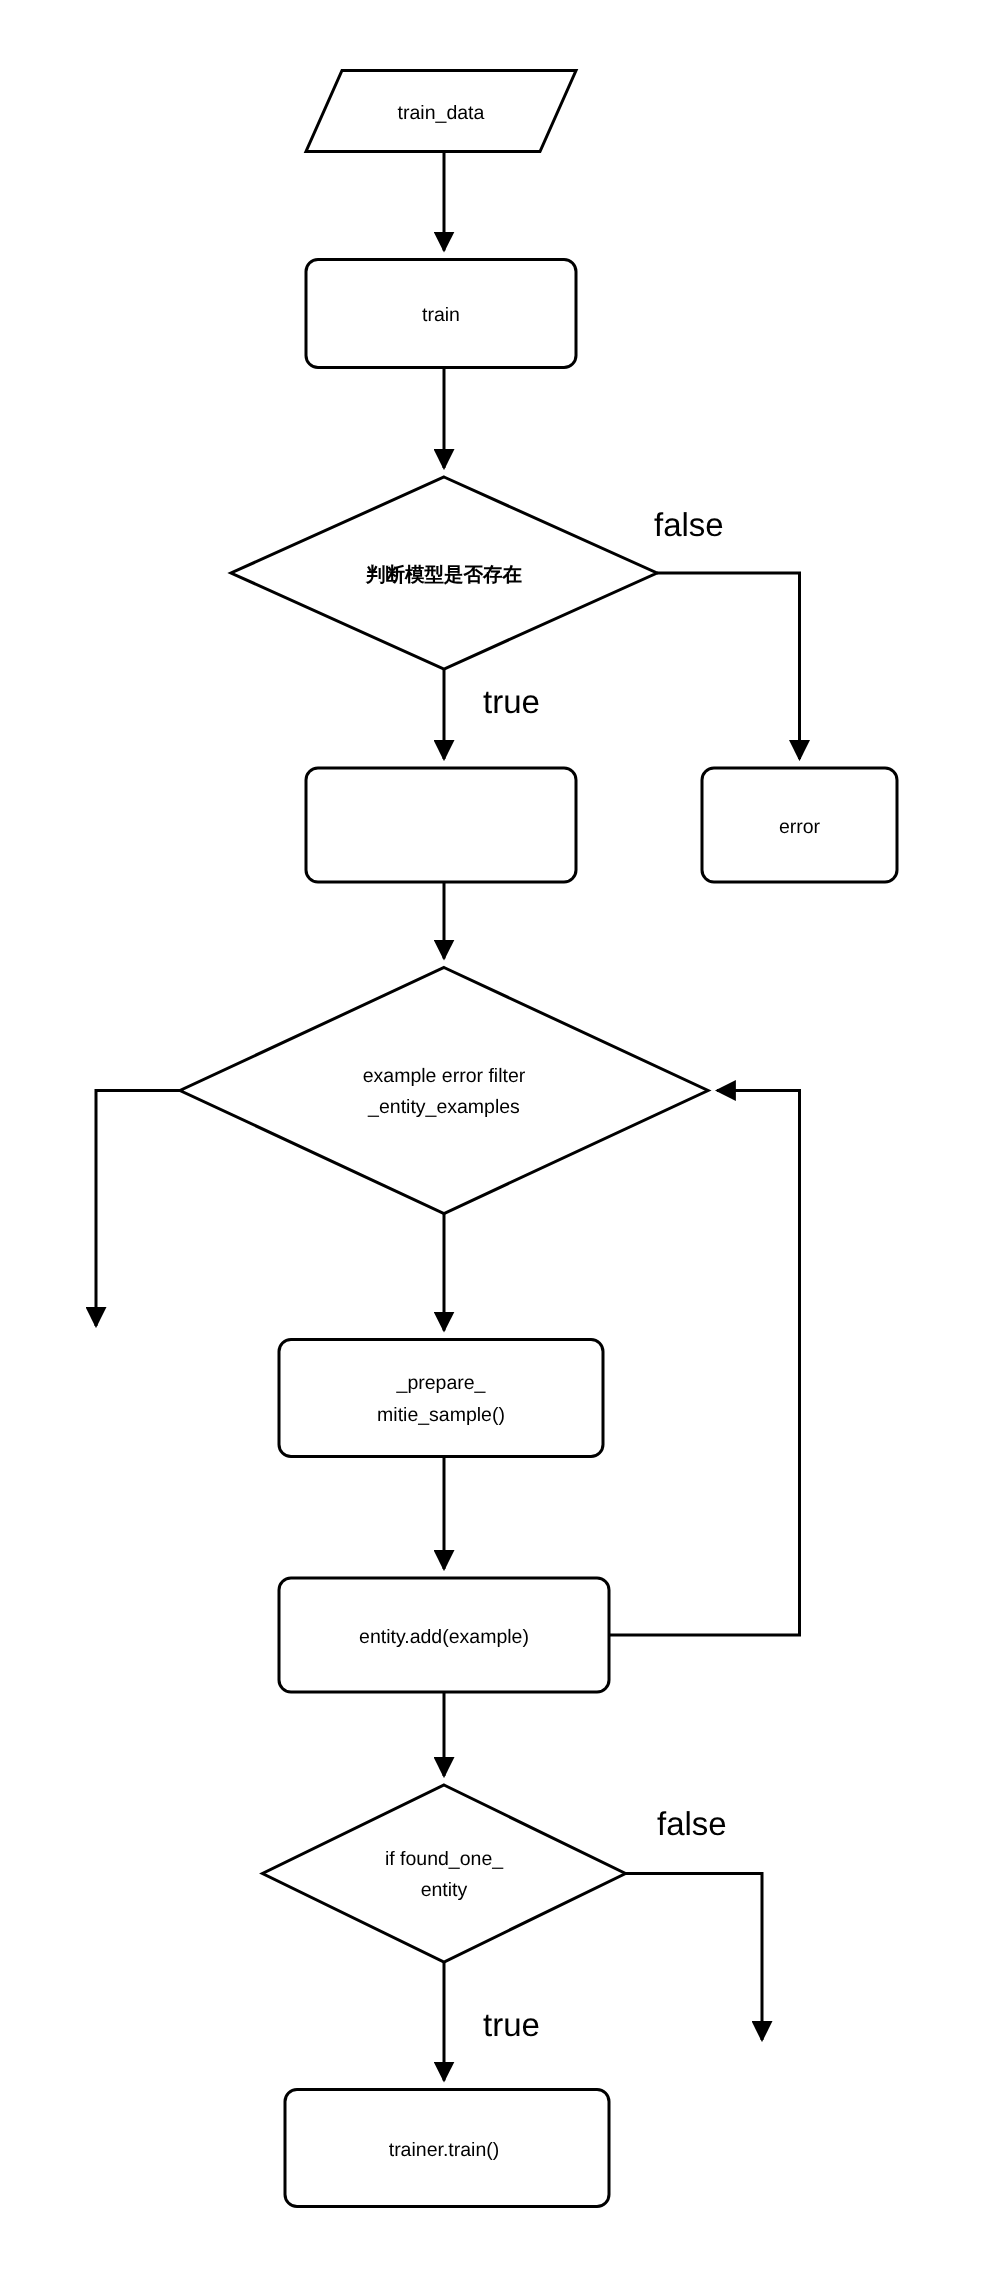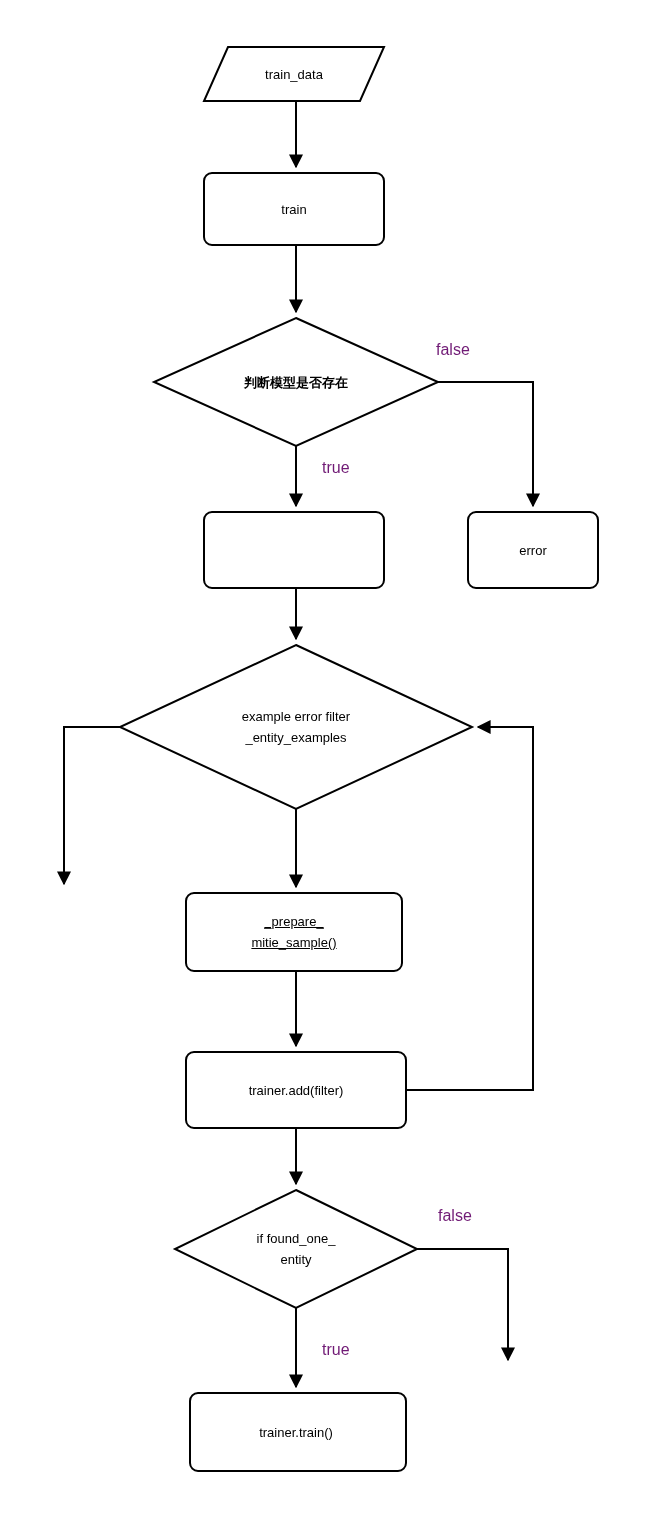--- a/index.html
+++ b/index.html
@@ -32,23 +32,23 @@
     text-align: center;
     color: #000000;
     font-family: "Liberation Sans", sans-serif;
     font-size: 13px;
     line-height: 21px;
     white-space: pre-line;
     pointer-events: none;
   }
   .edge-label {
     position: absolute;
-    color: #701a75;
+    color: #000000;
     font-family: "Liberation Sans", sans-serif;
-    font-size: 16px;
+    font-size: 22px;
     line-height: 20px;
     text-align: center;
     white-space: nowrap;
     pointer-events: none;
   }
 </style>
 </head>
 <body>
 
 <div id="canvas">
@@ -110,24 +110,24 @@
   <div class="node-label" style="left:204px; top:173px; width:180px; height:72px;">train</div>
 
   <div class="node-label" style="left:154px; top:318px; width:284px; height:128px;font-weight:bold;">判断模型是否存在</div>
 
 
   <div class="node-label" style="left:468px; top:512px; width:130px; height:76px;">error</div>
 
   <div class="node-label" style="left:120px; top:645px; width:352px; height:164px;">example error filter
 _entity_examples</div>
 
-  <div class="node-label" style="left:186px; top:893px; width:216px; height:78px;text-decoration:underline;">_prepare_
+  <div class="node-label" style="left:186px; top:893px; width:216px; height:78px;">_prepare_
 mitie_sample()</div>
 
-  <div class="node-label" style="left:186px; top:1052px; width:220px; height:76px;">trainer.add(filter)</div>
+  <div class="node-label" style="left:186px; top:1052px; width:220px; height:76px;">entity.add(example)</div>
 
   <div class="node-label" style="left:175px; top:1190px; width:242px; height:118px;">if found_one_
 entity</div>
 
   <div class="node-label" style="left:174px; top:1393px; width:244px; height:78px;">trainer.train()</div>
 
   <div class="edge-label" style="left:436px; top:340px;">false</div>
 
   <div class="edge-label" style="left:322px; top:458px;">true</div>
 

